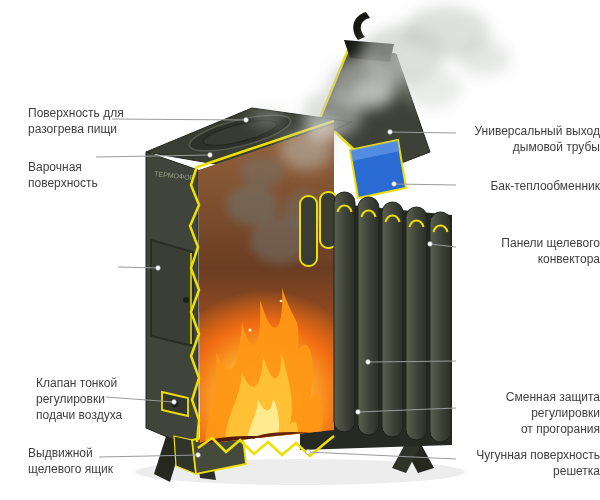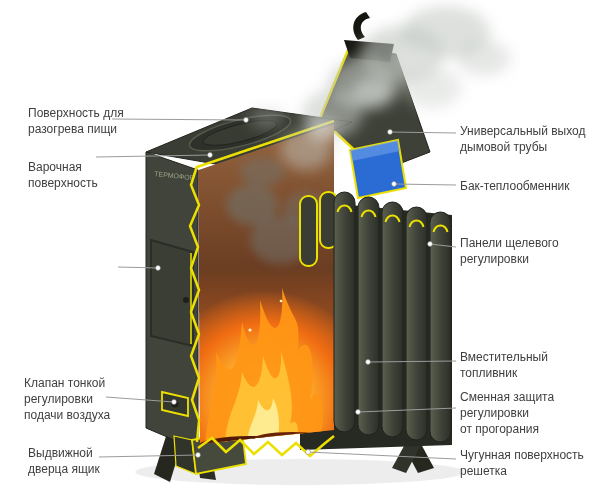--- a/index.html
+++ b/index.html
@@ -5,21 +5,21 @@
   html,body { margin:0; padding:0; background:#fff; }
   .canvas {
     position:relative; width:600px; height:500px; background:#ffffff;
     overflow:hidden; font-family:"Liberation Sans", sans-serif;
   }
   .illustration { position:absolute; left:0; top:0; }
   .callout {
     position:absolute; font-size:12px; line-height:1.32; color:#3f3f3f;
     white-space:pre-line;
   }
-  .callout.right { width:140px; text-align:left; }
+  .callout.right { width:140px; text-align:right; }
 </style>
 </head>
 <body>
 
 <div class="canvas">
 
   <svg class="illustration" width="600" height="500" viewBox="0 0 600 500">
     <defs>
       <linearGradient id="wallGrad" x1="0" y1="0" x2="0" y2="1">
         <stop offset="0" stop-color="#96653f"></stop>
@@ -192,32 +192,30 @@
       <circle cx="368" cy="362" r="2.4"></circle>
       <circle cx="358" cy="412" r="2.4"></circle>
       <circle cx="308" cy="452" r="2.4"></circle>
     </g>
   </svg>
 
   <div class="callout" style="left:28px; top:106px">Поверхность для
 разогрева пищи</div>
   <div class="callout" style="left:28px; top:160px">Варочная
 поверхность</div>
-  <div class="callout" style="left:24px; top:376px">Клапан тонкой
+  <div class="callout" style="left:36px; top:376px">Клапан тонкой
 регулировки
 подачи воздуха</div>
   <div class="callout" style="left:28px; top:446px">Выдвижной
-дверца ящик</div>
+щелевого ящик</div>
 
   <div class="callout right" style="left:460px; top:124px">Универсальный выход
 дымовой трубы</div>
   <div class="callout right" style="left:460px; top:179px">Бак-теплообменник</div>
   <div class="callout right" style="left:460px; top:236px">Панели щелевого
-регулировки</div>
-  <div class="callout right" style="left:460px; top:350px">Вместительный
-топливник</div>
+конвектора</div>
   <div class="callout right" style="left:460px; top:390px">Сменная защита
 регулировки
 от прогорания</div>
   <div class="callout right" style="left:460px; top:448px">Чугунная поверхность
 решетка</div>
 
 </div>
 
 </body></html>

